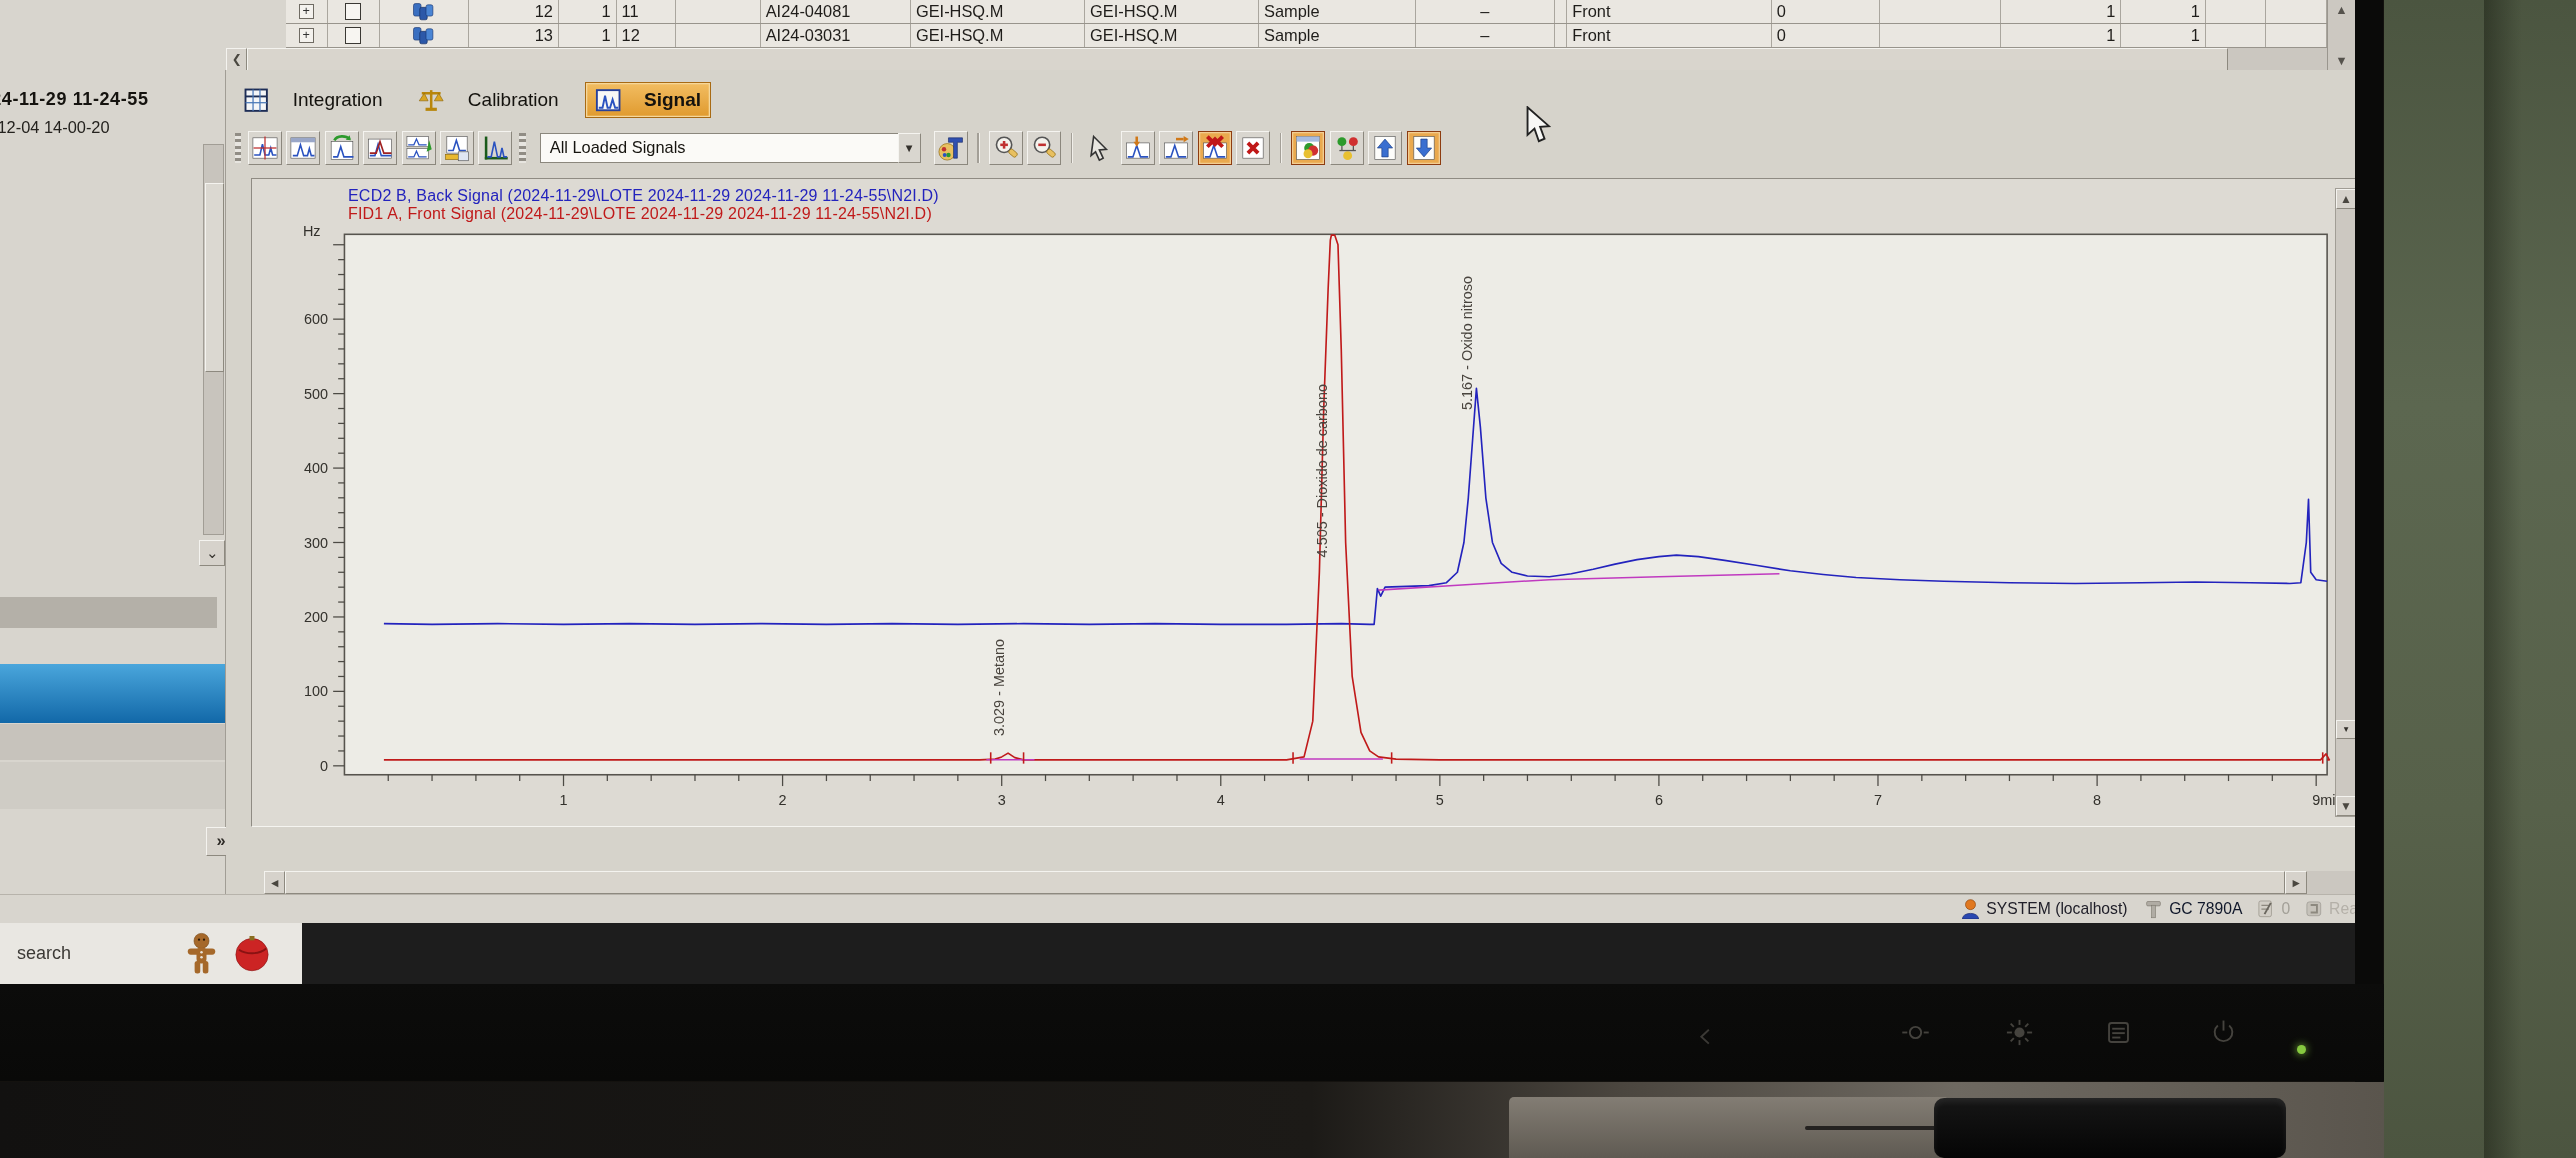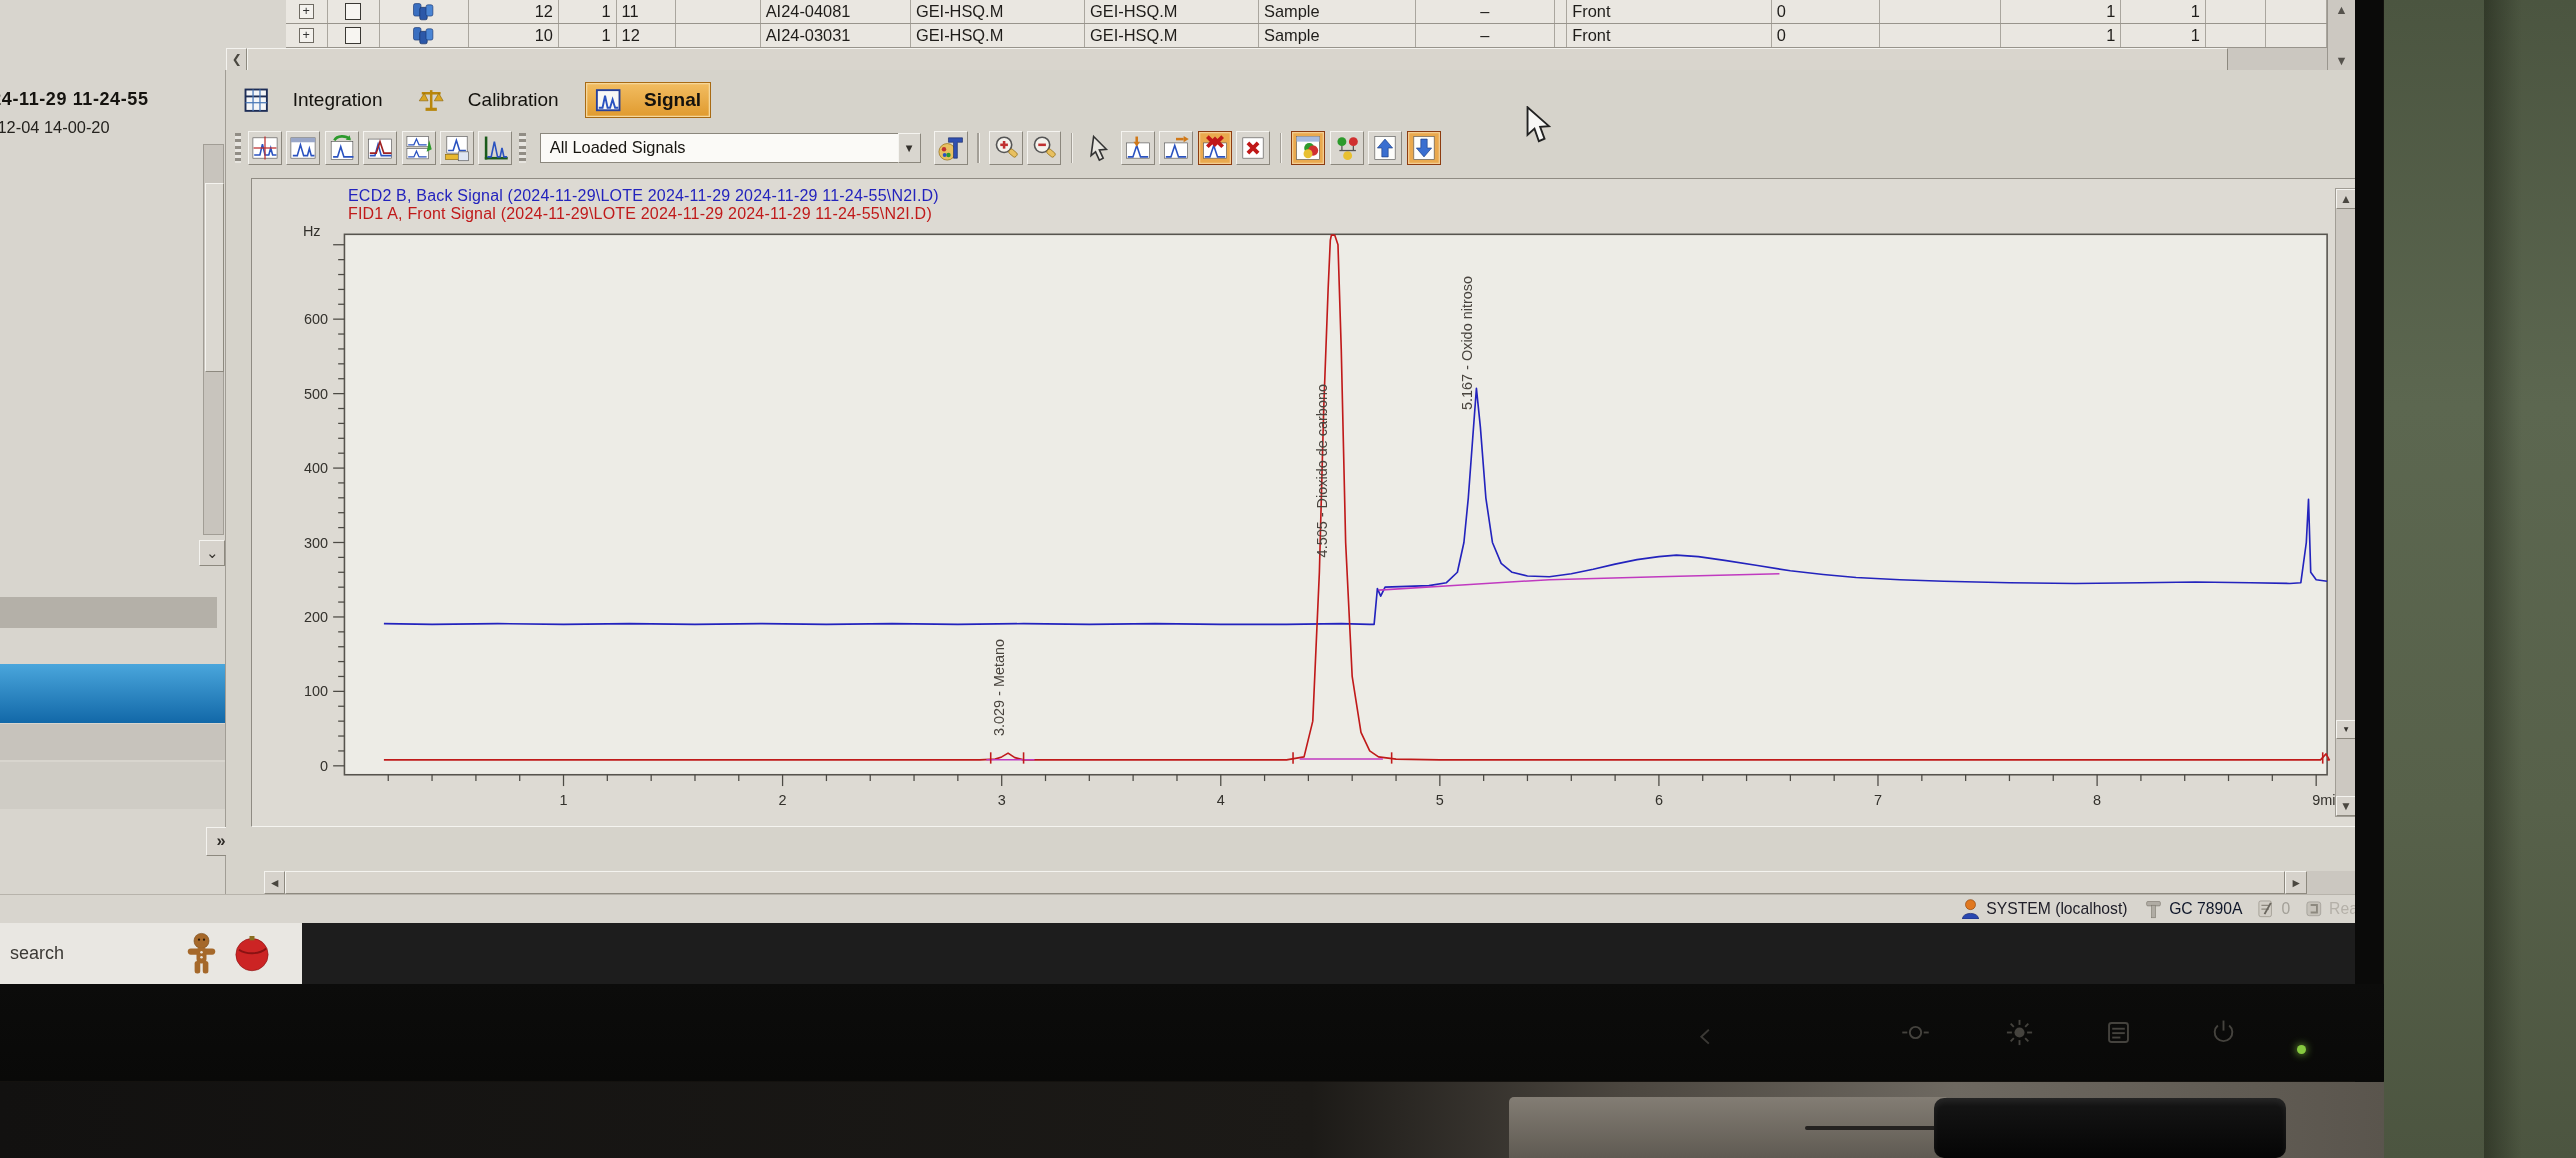--- a/index.html
+++ b/index.html
@@ -78,21 +78,21 @@
   .axis-dd { position:absolute; right:5px; top:541px; width:20px; height:19px; background:#d6d2cb; border:1.3px solid; border-color:#f4f3ef #8d897f #8d897f #f4f3ef; font-size:9.4px; color:#34312c; text-align:center; line-height:16.4px; }
   .chart-hscroll { position:absolute; left:38px; top:801px; width:2094px; height:23px; background:#cbc7c0; display:flex; }
 
   
   .statusbar { position:absolute; left:0; top:894px; width:2355px; height:29px; background:#d8d5ce; border-top:1.3px solid #b7b3ab; font-size:15.7px; }
   .st-group { position:absolute; top:3.8px; display:flex; align-items:center; gap:6.3px; white-space:nowrap; }
 
   
   .taskbar { position:absolute; left:0; top:923px; width:2355px; height:61px; background:#1d1d1d; }
   .search-box { position:absolute; left:0; top:0; width:302px; height:61px; background:#e9e7e2; display:flex; align-items:center; }
-  .search-box .txt { font-size:18px; color:#3c3a36; margin-left:10px; }
+  .search-box .txt { font-size:18px; color:#3c3a36; margin-left:17px; }
 
   .cursor { position:absolute; left:1525px; top:106px; width:29px; height:39px; z-index:50; }
 
   .pk { font-size:23px; font-family:"Liberation Sans",sans-serif; }
   .tick { font-size:23px; fill:#33312c; font-family:"Liberation Sans",sans-serif; }
 </style>
 </head>
 <body>
 
 <div class="scene">
@@ -143,21 +143,21 @@
         <div class="c-chk">
             <div class="chkbox"></div>
           </div>
         <div class="c-vial">
           <svg width="25" height="21.4" viewBox="0 0 40 34">
             <rect x="4" y="4" width="12" height="20" rx="3" fill="#3a6fc0" stroke="#16336e"></rect>
             <rect x="14" y="10" width="12" height="20" rx="3" fill="#2c58a8" stroke="#12295c"></rect>
             <rect x="24" y="6" width="11" height="18" rx="3" fill="#4a85d4" stroke="#16336e"></rect>
           </svg>
         </div>
-        <div class="c-num">10</div>
+        <div class="c-num">13</div>
         <div class="c-a">1</div>
         <div class="c-b">12</div>
         <div class="c-gap"></div>
         <div class="c-name">AI24-03031</div>
         <div class="c-m1">GEI-HSQ.M</div>
         <div class="c-m2">GEI-HSQ.M</div>
         <div class="c-type">Sample</div>
         <div class="c-dash">–</div>
         <div class="c-sp"></div>
         <div class="c-inj">Front</div>

